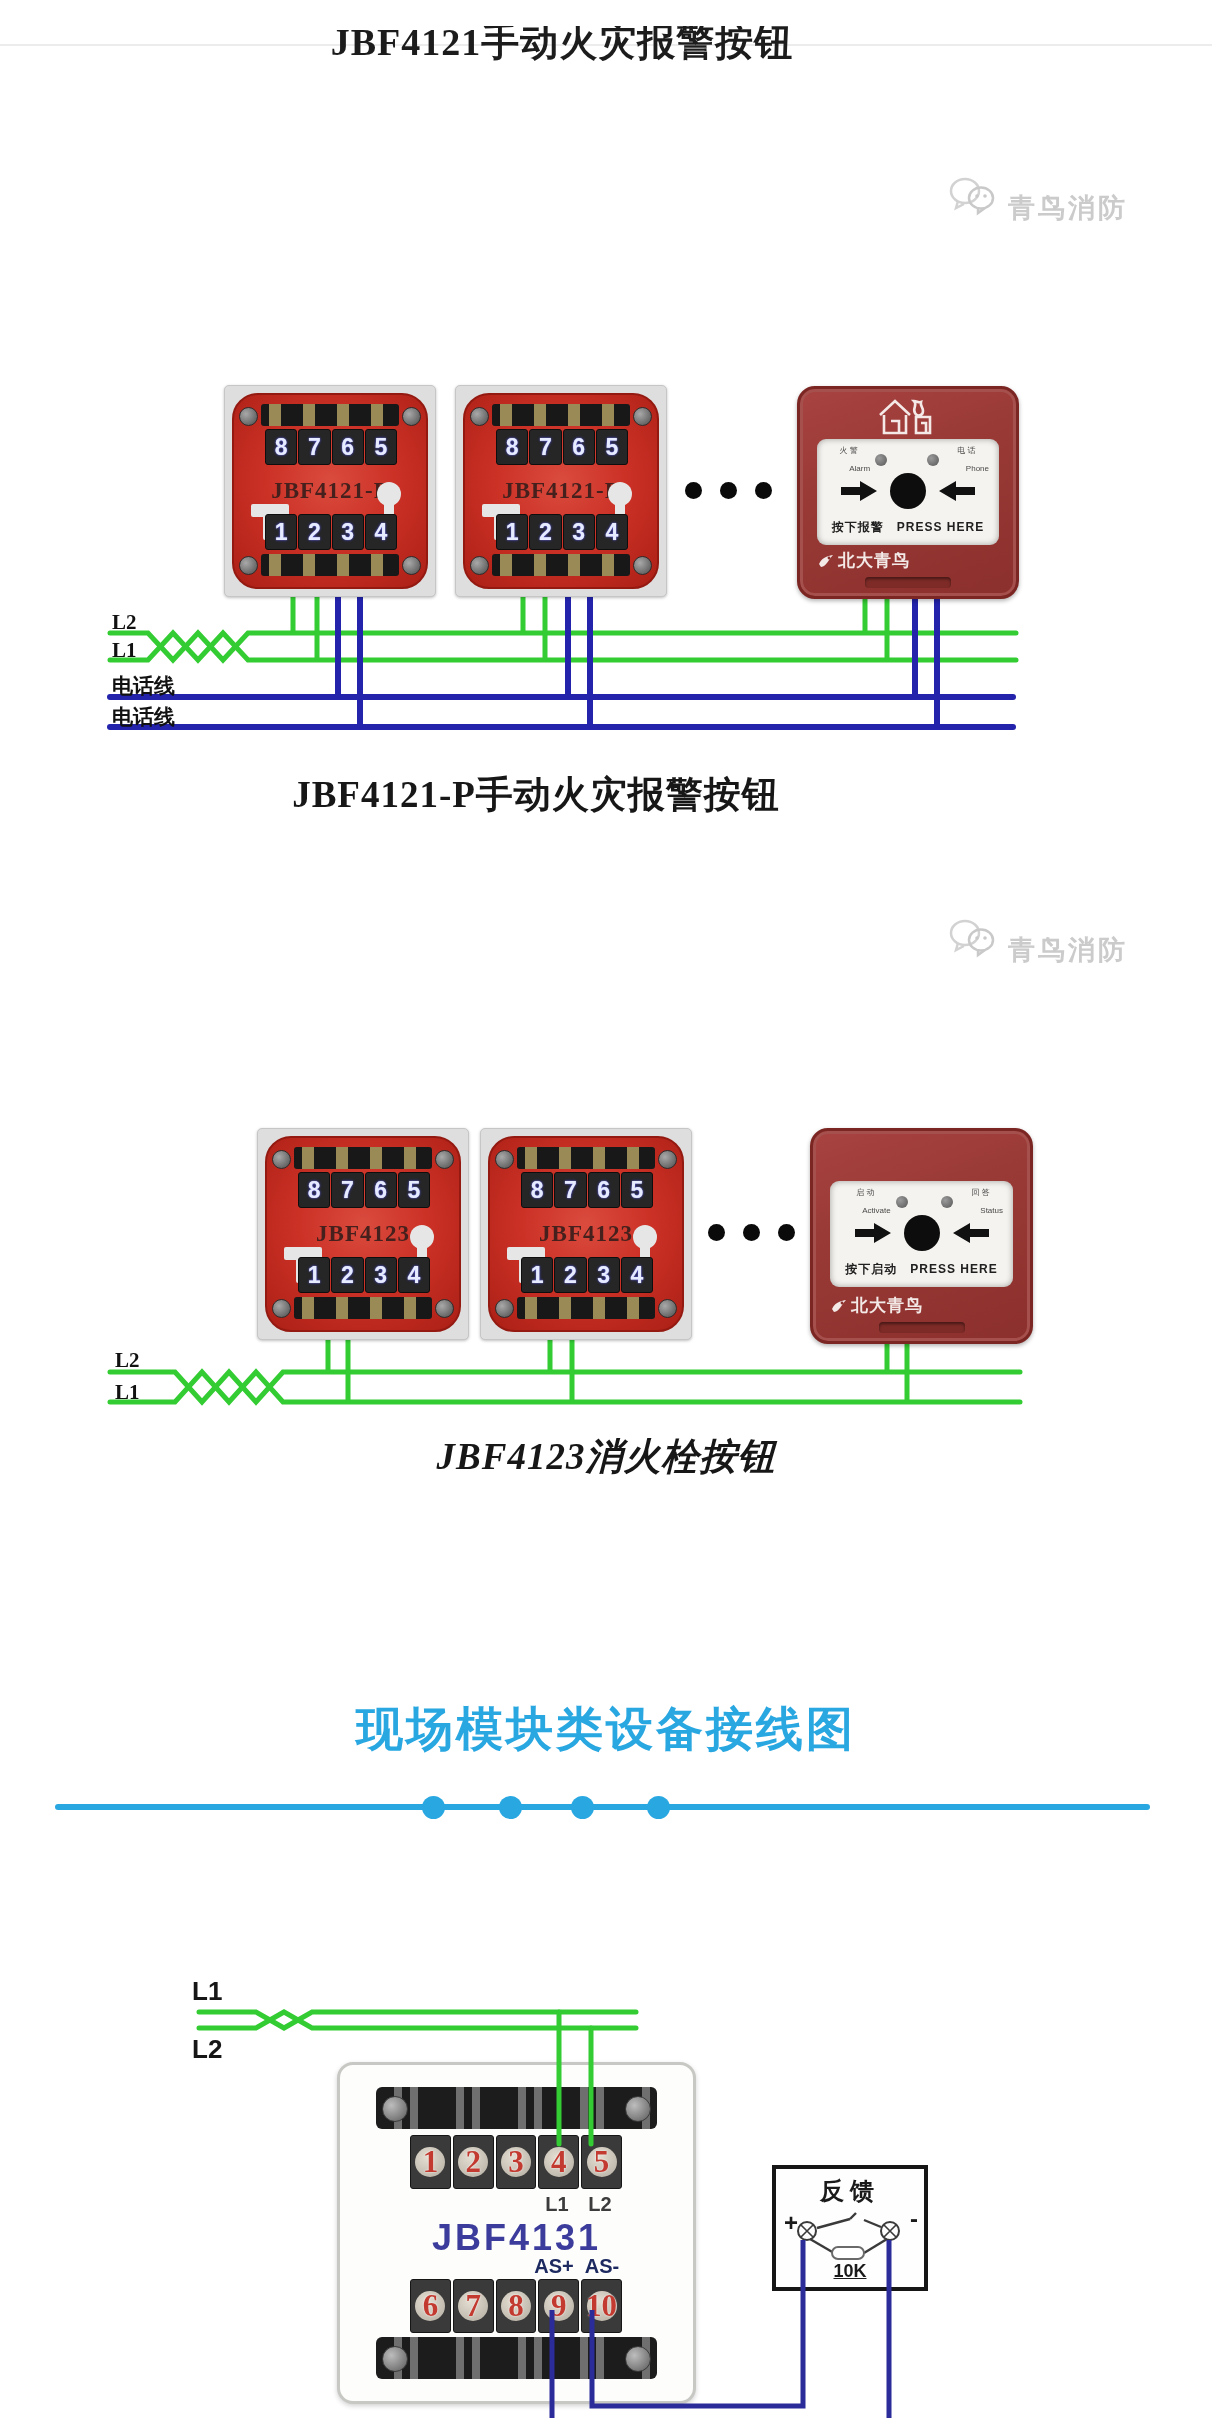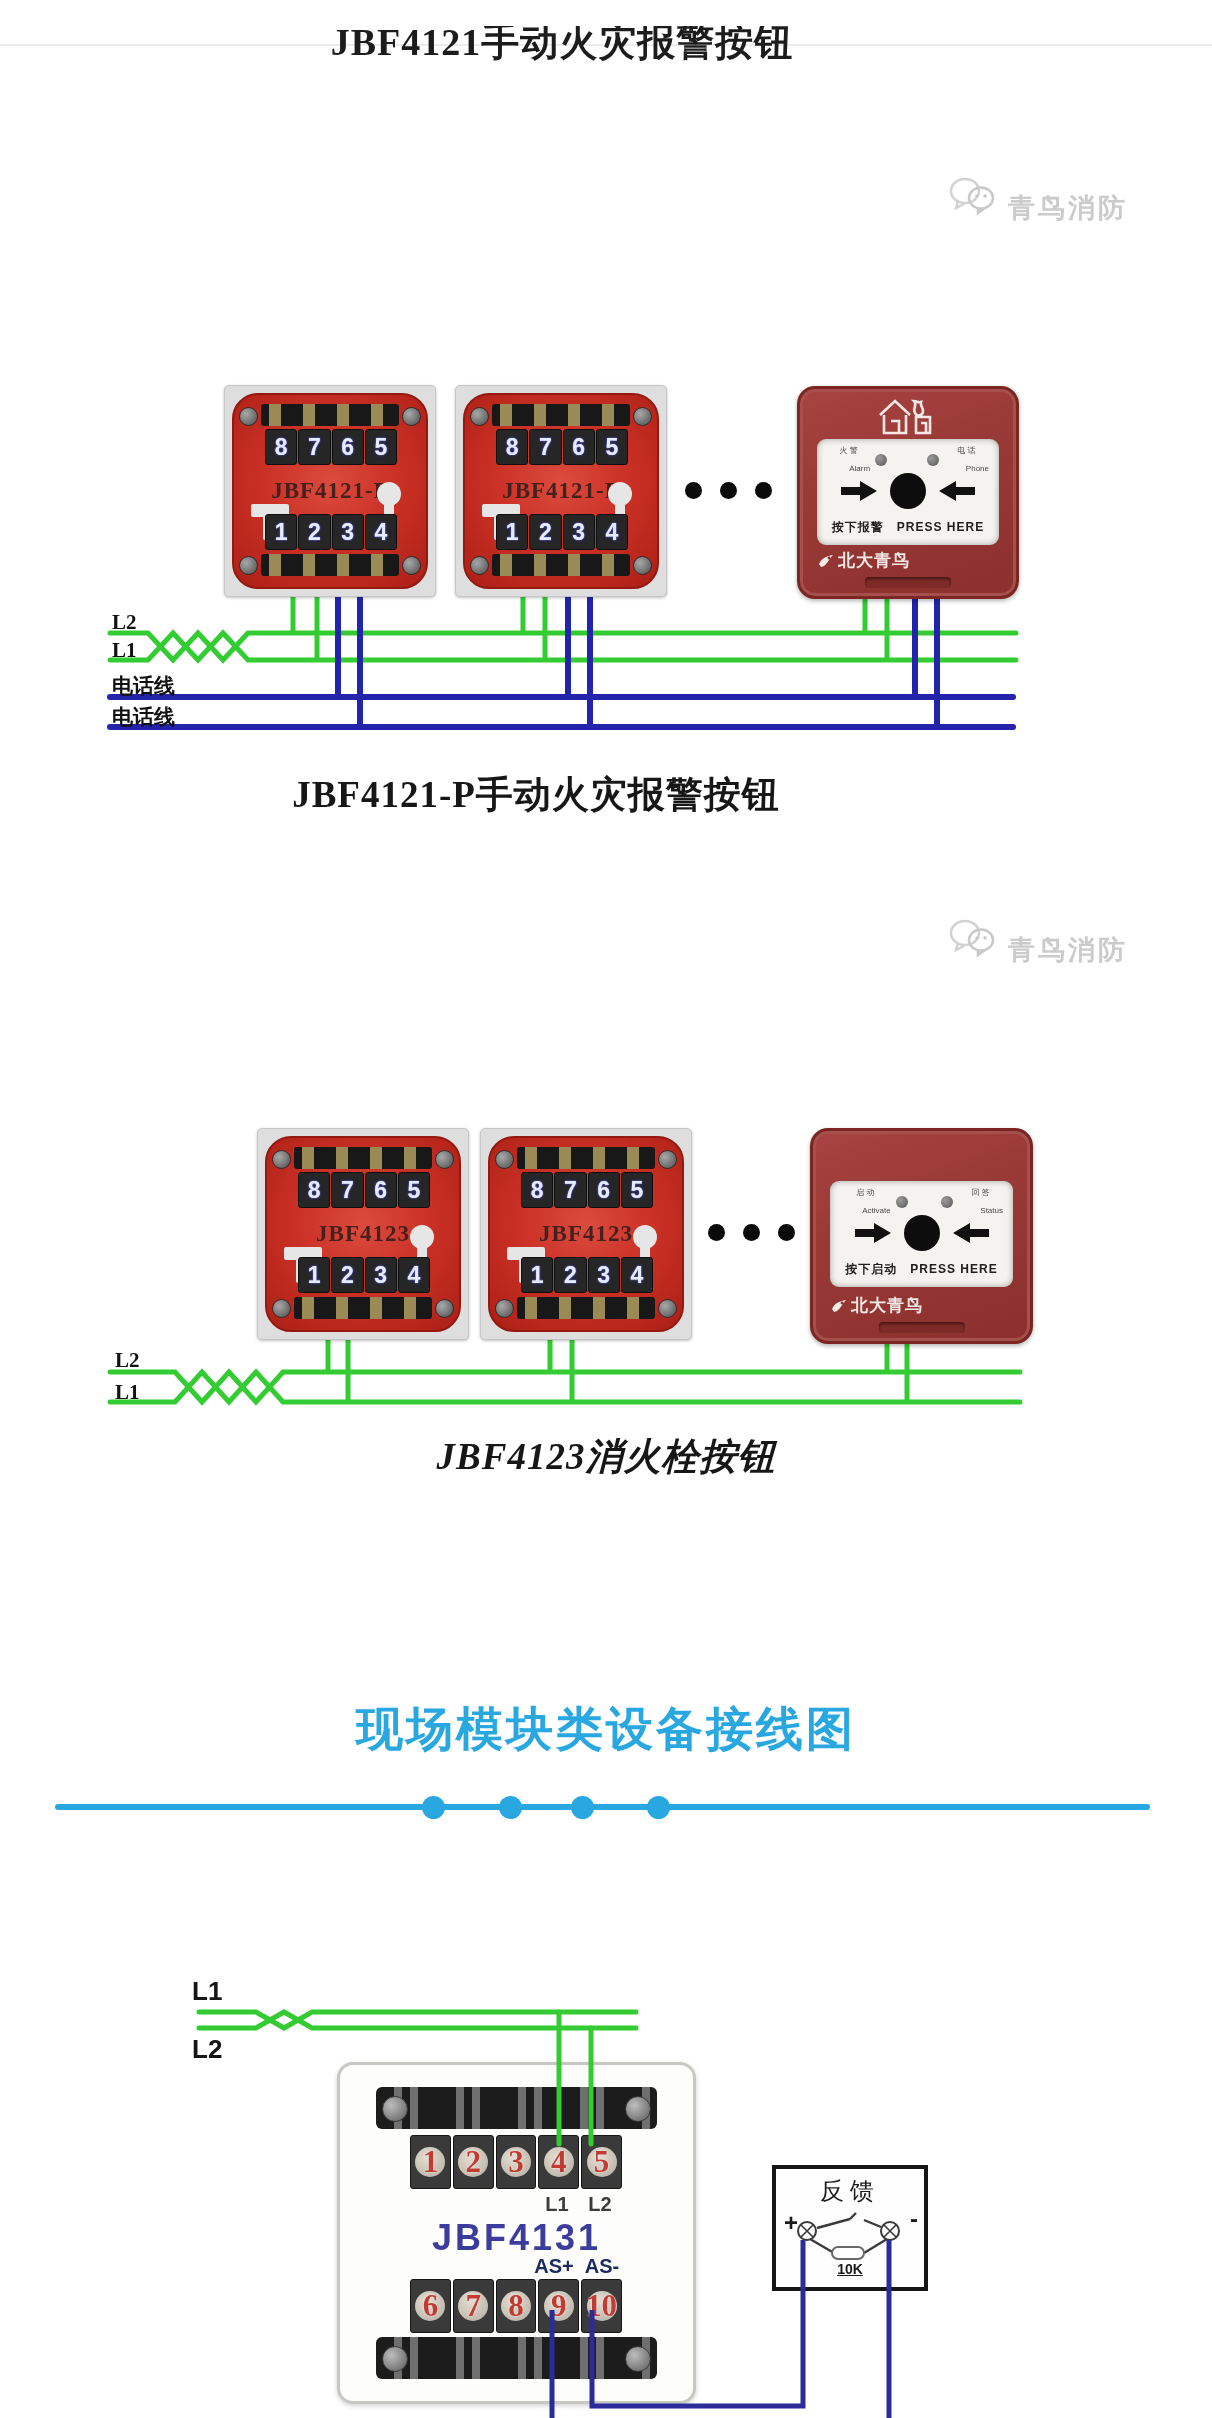--- a/index.html
+++ b/index.html
@@ -86,24 +86,24 @@
                   width:30px;height:30px;border-radius:50%;background:radial-gradient(circle at 40% 35%,#e4ddd2,#b3aca0);}
   .module .mnum{position:relative;font-size:31px;font-weight:800;color:#c23a30;
                 font-family:"Liberation Serif",serif;text-shadow:0 0 2px #fff;}
   .module .pinlabel{position:absolute;font-size:20px;color:#3c3c3c;font-weight:600;width:44px;text-align:center;}
   .module .aslabel{position:absolute;font-size:20px;color:#1d2a60;font-weight:800;width:52px;text-align:center;}
   .module .mname{position:absolute;left:0;right:0;top:152px;text-align:center;font-size:36px;font-weight:800;
                  color:#3c3c9c;letter-spacing:3px;}
 
   
   .fbox{left:772px;top:2165px;width:148px;height:118px;background:#fefefe;border:4px solid #161616;z-index:4;}
-  .fbox .ftitle{position:absolute;left:0;right:0;top:6px;text-align:center;font-size:24px;font-weight:400;
+  .fbox .ftitle{position:absolute;left:0;right:0;top:6px;text-align:center;font-size:24px;font-weight:700;
                 color:#1a1a1a;letter-spacing:6px;font-family:"Liberation Serif",serif;}
   .fbox .sign{position:absolute;font-size:24px;font-weight:800;color:#1a1a1a;}
-  .fbox .rlabel{position:absolute;left:0;right:0;top:92px;text-align:center;font-size:14px;font-weight:700;color:#1a1a1a;text-decoration:underline;}
+  .fbox .rlabel{position:absolute;left:0;right:0;top:92px;text-align:center;font-size:18px;font-weight:700;color:#1a1a1a;text-decoration:underline;}
 
   .z5{z-index:5;}
   .z1{z-index:1;}
 </style>
 </head>
 <body>
 
 <div id="canvas">
 
   <div class="abs hairline"></div>

